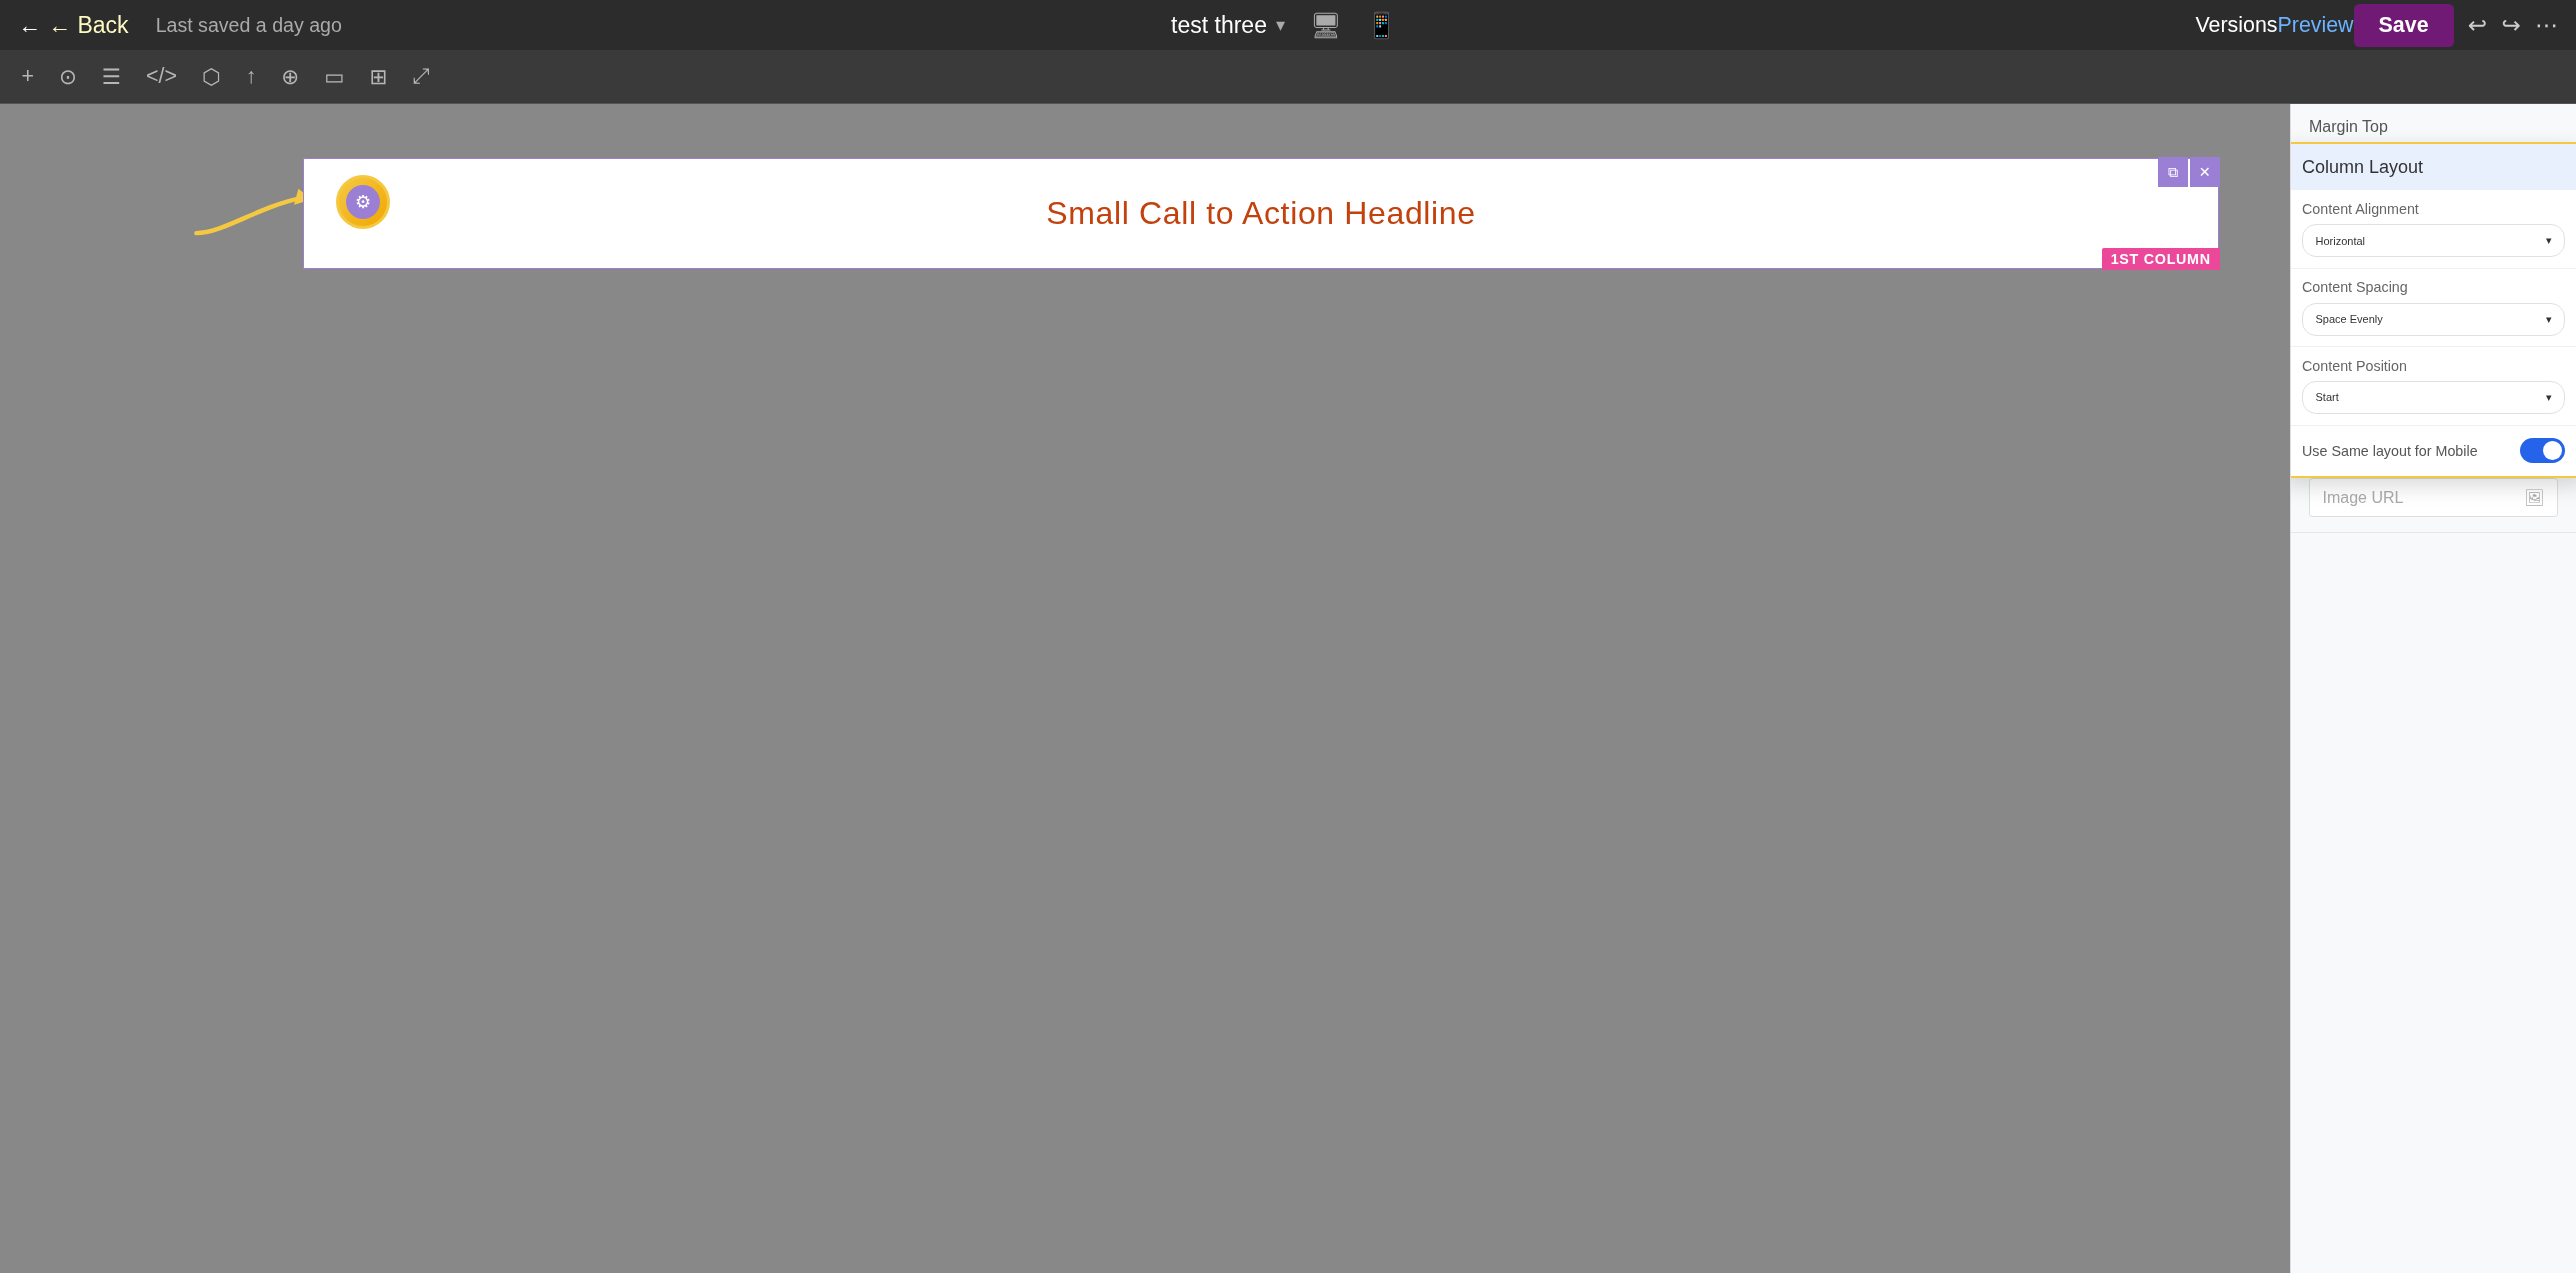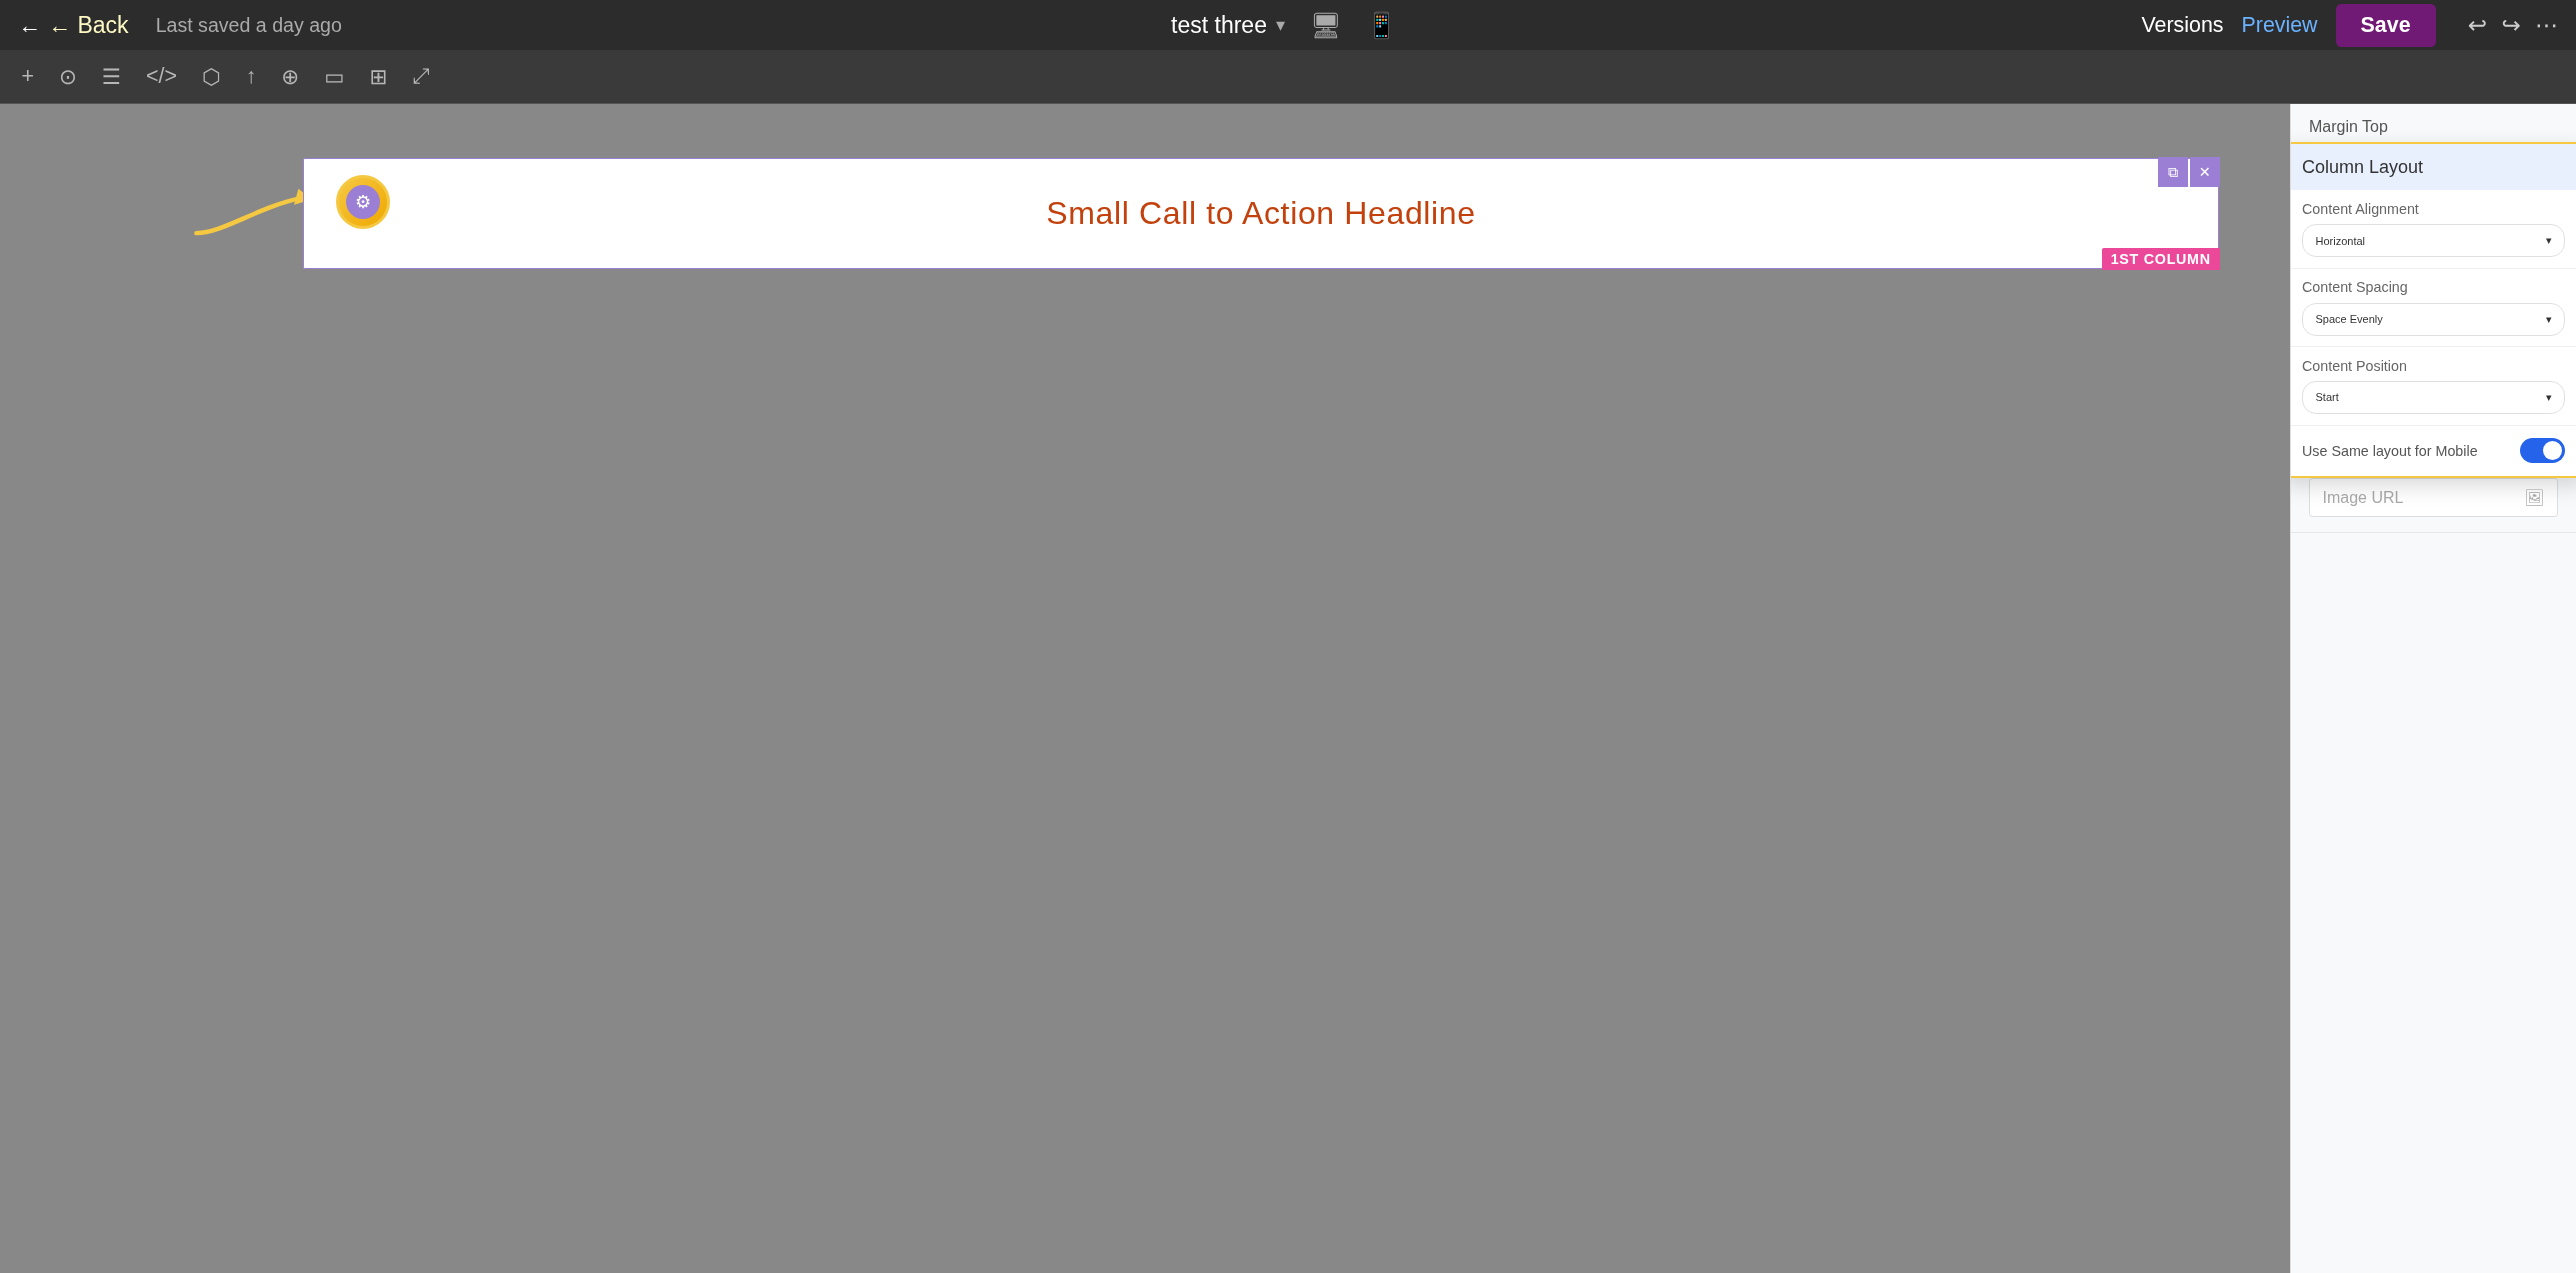--- a/index.html
+++ b/index.html
@@ -58,21 +58,20 @@
       border: none;
       color: #aaa;
       font-size: 25px;
       cursor: pointer;
       padding: 3.6px 7.1px;
     }
     .top-bar-right {
       margin-left: auto;
       display: flex;
       align-items: center;
-      gap: 18px;
     }
     .versions-btn {
       color: #fff;
       font-size: 21.4px;
       background: none;
       border: none;
       cursor: pointer;
     }
     .preview-btn {
       color: #6bb3ff;

